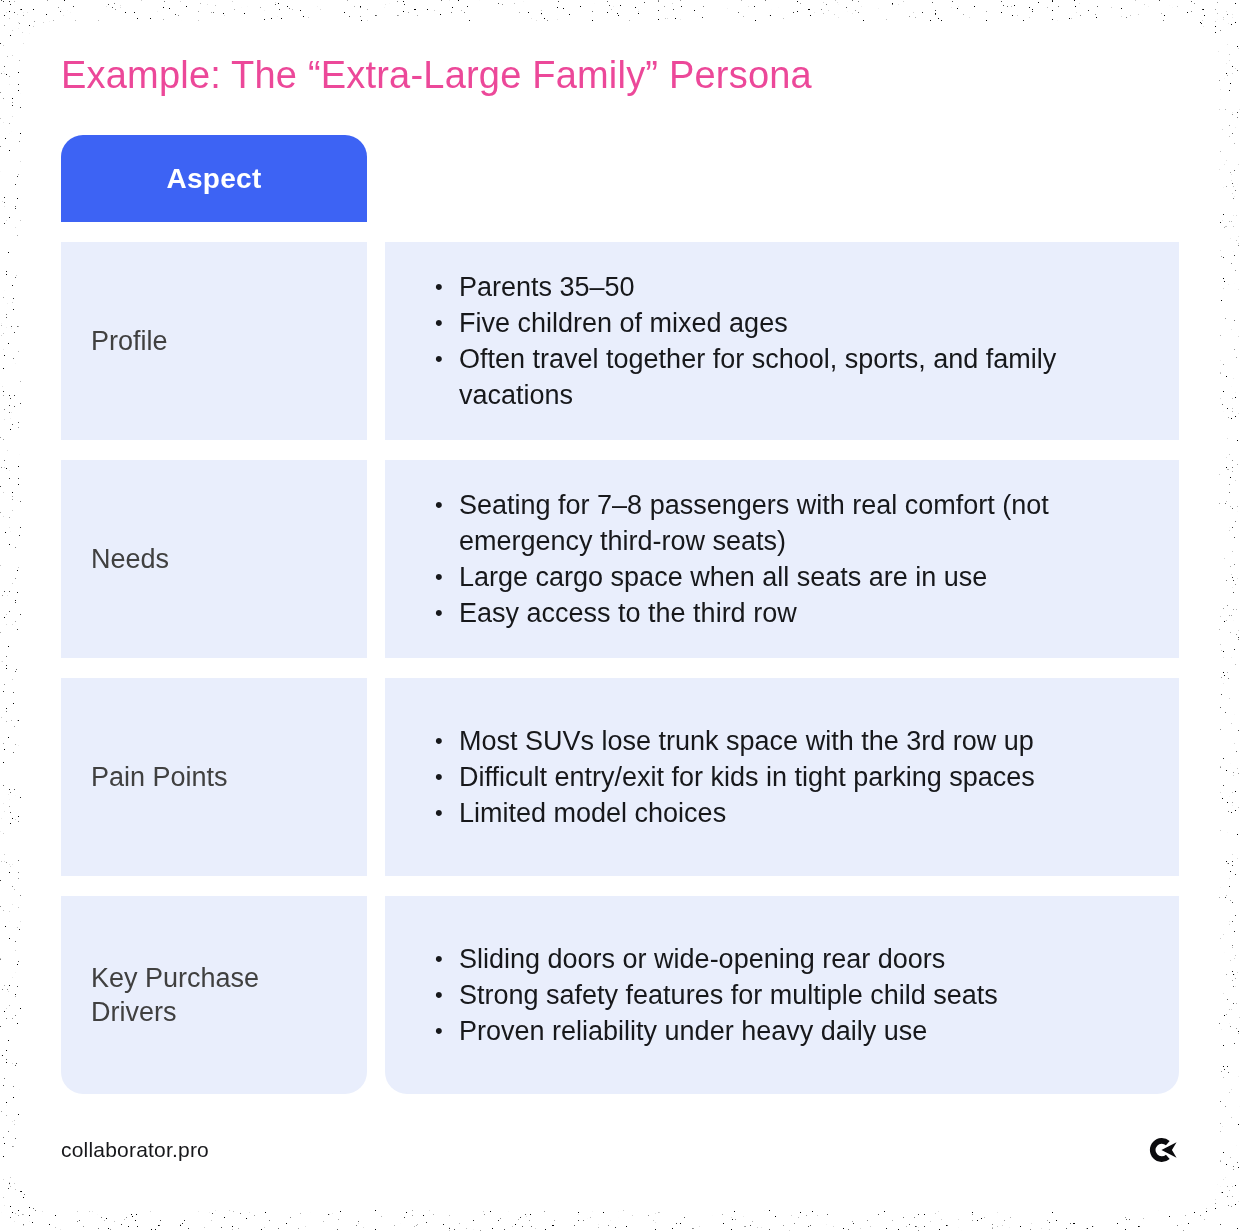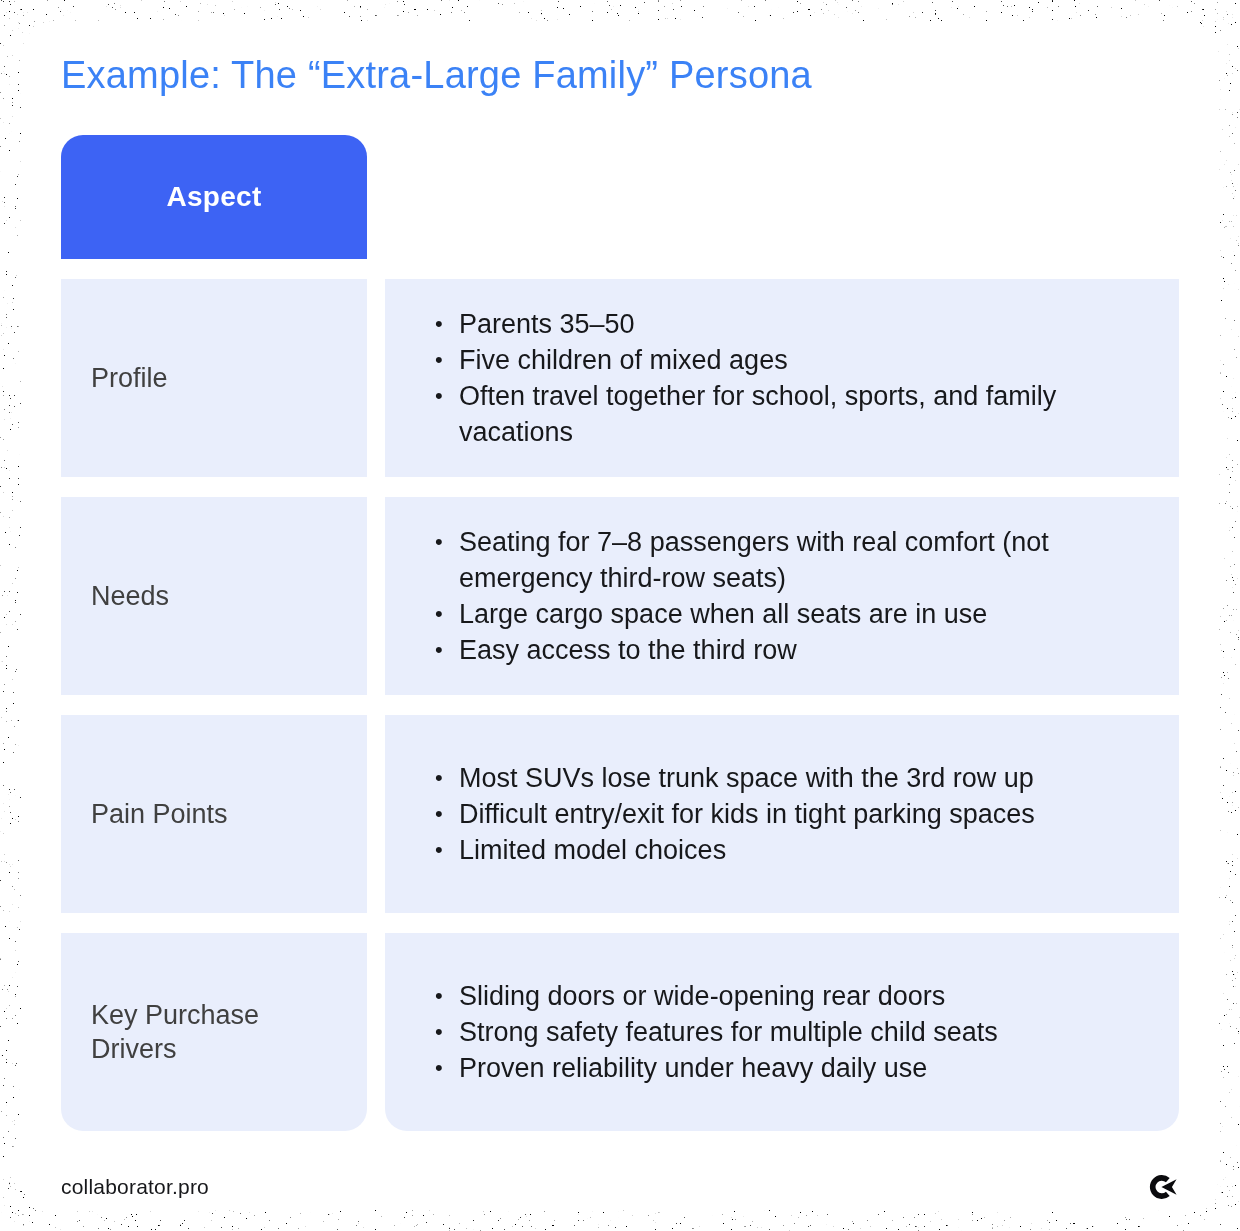--- a/index.html
+++ b/index.html
@@ -23,35 +23,35 @@
     padding:0 40px;
     box-sizing:border-box;
     overflow:hidden;
   }
   .page-title {
     margin:28px 0 0 0;
     font-size:38px;
     line-height:52px;
     font-weight:500;
     letter-spacing:0.2px;
-    color:#3b82f6;
+    color:#ec4899;
   }
   .persona-table {
     margin-top:34px;
     display:flex;
     flex-direction:column;
     gap:20px;
   }
   .t-row {
     display:grid;
     grid-template-columns:306px 1fr;
     column-gap:18px;
   }
   .h-cell {
-    height:124px;
+    height:87px;
     background:#3d63f4;
     color:#ffffff;
     border-radius:22px 22px 0 0;
     display:flex;
     align-items:center;
     justify-content:center;
     font-size:28px;
     font-weight:700;
     letter-spacing:0.3px;
   }

